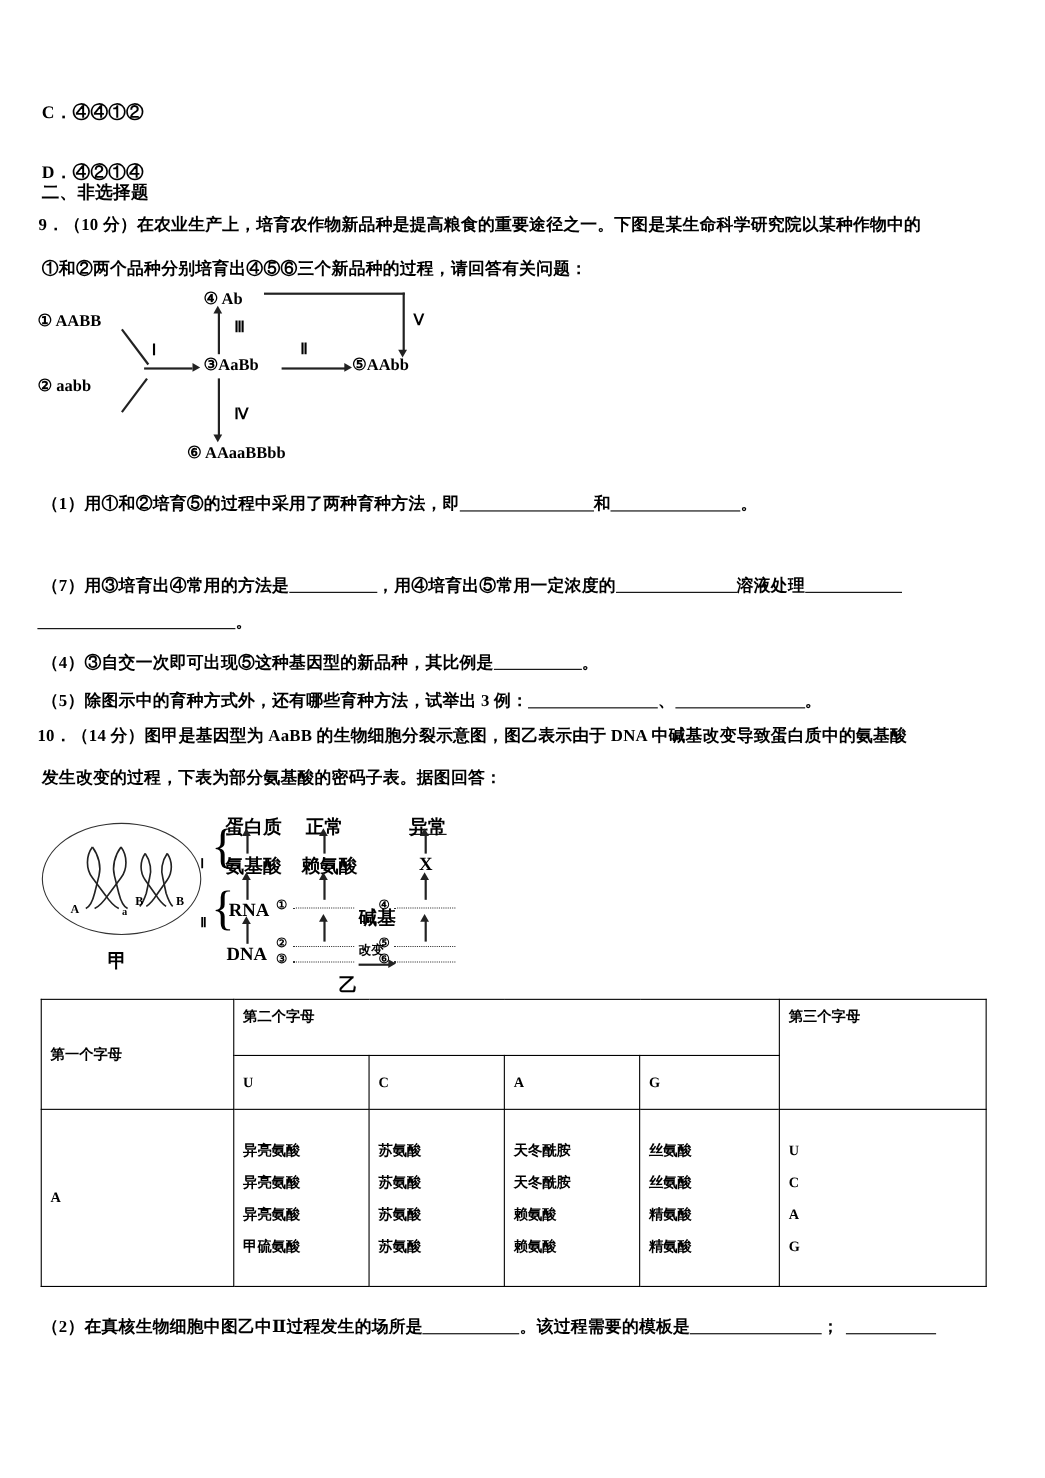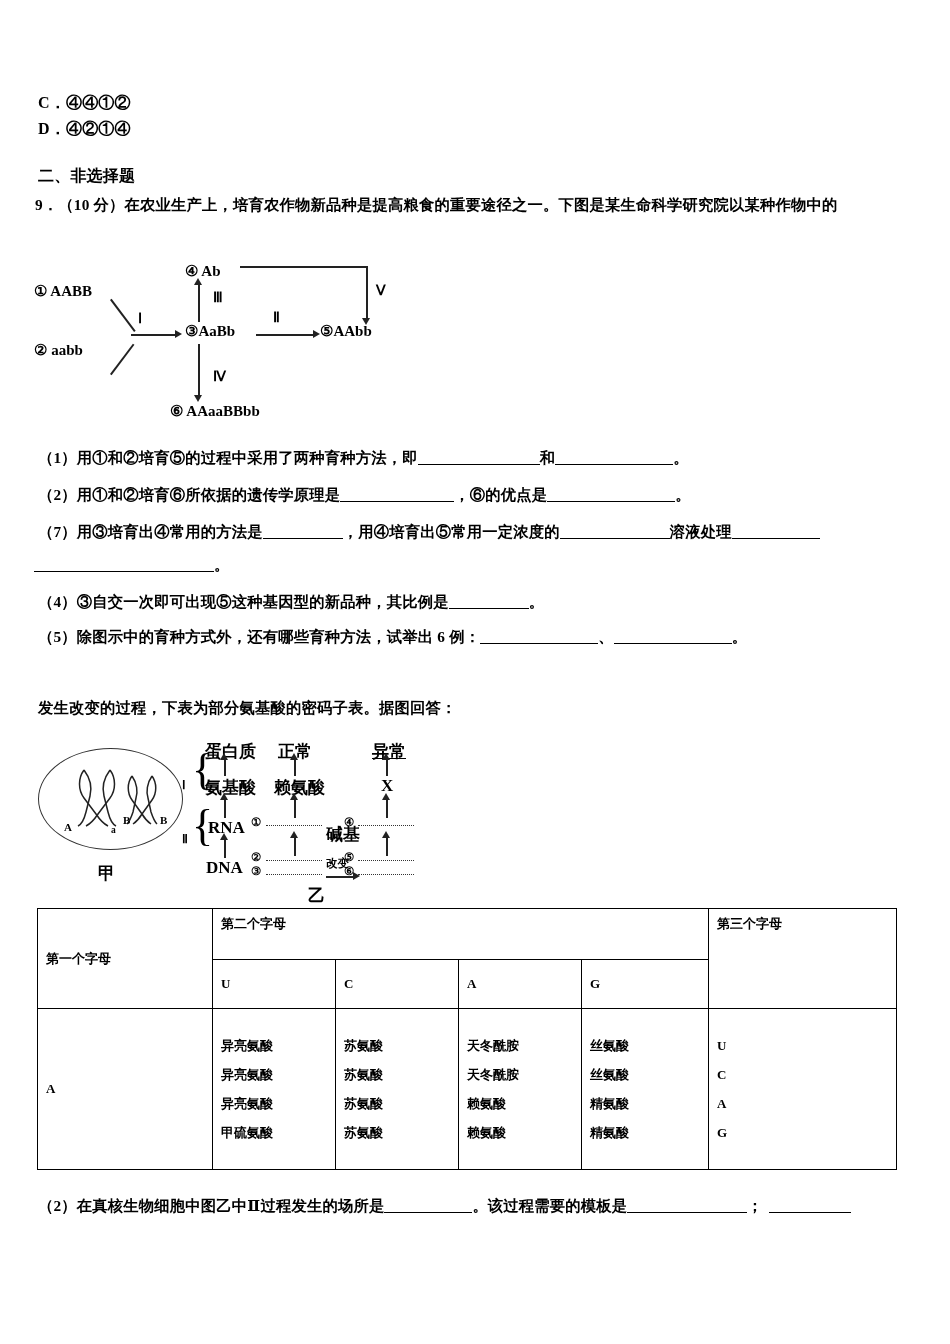--- a/index.html
+++ b/index.html
@@ -109,27 +109,28 @@
 </style>
 </head>
 <body>
 
 <div class="page">
 
   <div class="line opt" style="left:38px;top:94px;">
     <span>C</span><span>．</span><span>④④①②</span>
   </div>
 
-  <div class="line opt" style="left:38px;top:120px;">
+  <div class="line opt" style="left:38px;top:149px;">
     <span>D</span><span>．</span><span>④②①④</span>
   </div>
 
   <div class="line sec" style="left:38px;top:167px;">二、非选择题</div>
 
   <div class="line q" style="left:35px;top:197px;">9．（10 分）在农业生产上，培育农作物新品种是提高粮食的重要途径之一。下图是某生命科学研究院以某种作物中的</div>
+  <div class="line q" style="left:38px;top:237px;">①和②两个品种分别培育出④⑤⑥三个新品种的过程，请回答有关问题：</div>
 
   <div id="breeding-diagram">
 
     <div class="nd" style="left:4px;top:20px;">① AABB</div>
     <div class="nd" style="left:4px;top:79px;">② aabb</div>
     <div class="nd" style="left:155px;top:60px;">③AaBb</div>
     <div class="nd" style="left:155px;top:0px;">④ Ab</div>
     <div class="nd" style="left:290px;top:60px;">⑤AAbb</div>
     <div class="nd" style="left:140px;top:140px;">⑥ AAaaBBbb</div>
 
@@ -155,39 +156,37 @@
 
     <div class="ln hln" style="left:210px;top:4px;width:128px;"></div>
     <div class="ln vln" style="left:336px;top:4px;height:55px;"></div>
     <div class="arrow-d" style="left:332px;top:56px;"></div>
   </div>
 
   <div class="line q" style="left:38px;top:450px;">
     <span>（1）用①和②培育⑤的过程中采用了两种育种方法，即</span><span class="blank" style="width:122px;"></span><span>和</span><span class="blank" style="width:118px;"></span><span>。</span>
   </div>
 
-  <div class="line q" style="left:38px;top:487px;">
-    <span>（2）用①和②培育⑥所依据的遗传学原理是</span><span class="blank" style="width:114px;"></span><span>，⑥的优点是</span><span class="blank" style="width:128px;"></span><span>。</span>
-  </div>
 
   <div class="line q" style="left:38px;top:524px;">
     <span>（7）用③培育出④常用的方法是</span><span class="blank" style="width:80px;"></span><span>，用④培育出⑤常用一定浓度的</span><span class="blank" style="width:110px;"></span><span>溶液处理</span><span class="blank" style="width:88px;"></span>
   </div>
   <div class="line q" style="left:34px;top:557px;">
     <span class="blank" style="width:180px;"></span><span>。</span>
   </div>
 
   <div class="line q" style="left:38px;top:594px;">
     <span>（4）③自交一次即可出现⑤这种基因型的新品种，其比例是</span><span class="blank" style="width:80px;"></span><span>。</span>
   </div>
 
   <div class="line q" style="left:38px;top:629px;">
-    <span>（5）除图示中的育种方式外，还有哪些育种方法，试举出 6 例：</span><span class="blank" style="width:118px;"></span><span>、</span><span class="blank" style="width:118px;"></span><span>。</span>
-  </div>
-
+    <span>（5）除图示中的育种方式外，还有哪些育种方法，试举出 3 例：</span><span class="blank" style="width:118px;"></span><span>、</span><span class="blank" style="width:118px;"></span><span>。</span>
+  </div>
+
+  <div class="line q" style="left:34px;top:662px;">10．（14 分）图甲是基因型为 AaBB 的生物细胞分裂示意图，图乙表示由于 DNA 中碱基改变导致蛋白质中的氨基酸</div>
   <div class="line q" style="left:38px;top:700px;">发生改变的过程，下表为部分氨基酸的密码子表。据图回答：</div>
 
   <div id="q10-figure">
 
     <div class="cellwrap">
       <div class="cellmem"></div>
       <svg width="143" height="100" style="position:absolute;left:0;top:0;">
 
         <g fill="none" stroke="#222" stroke-width="1.5">
           <path d="M46,22 C40,30 40,42 46,50 L58,66 C62,72 66,76 70,78"></path>

